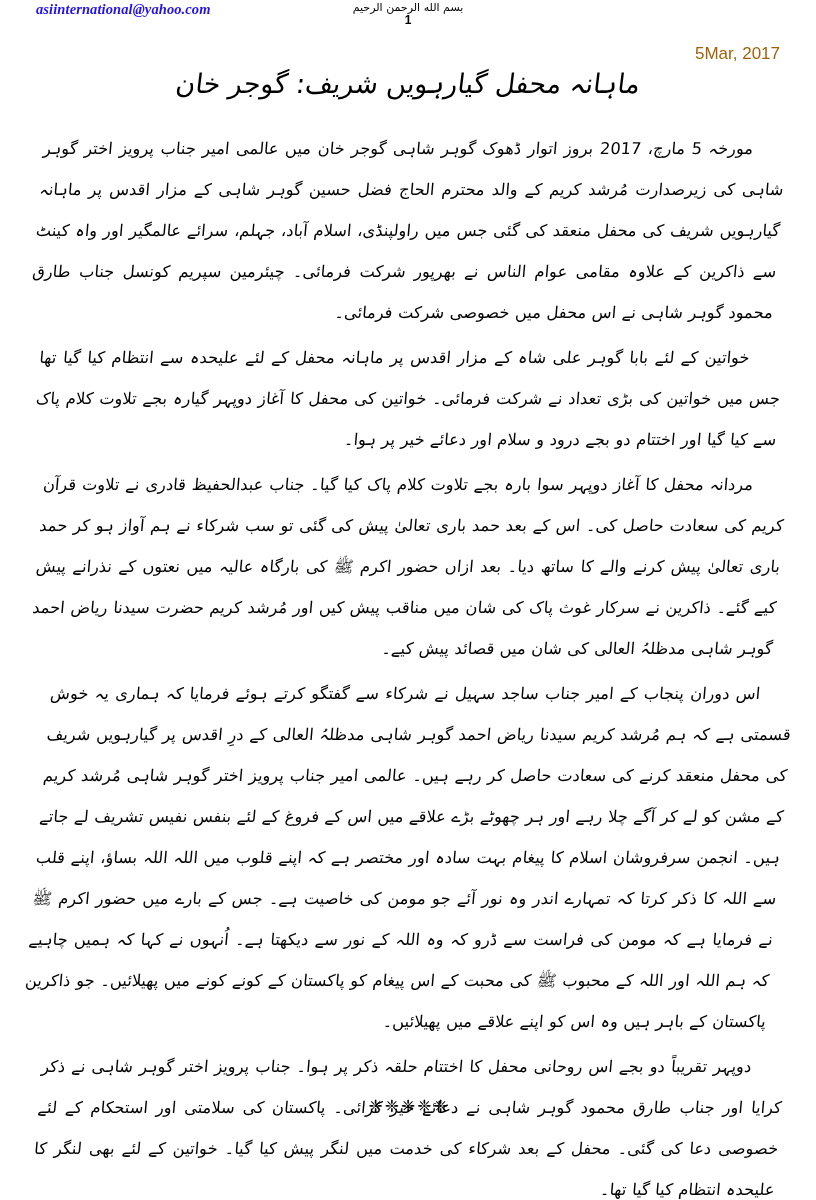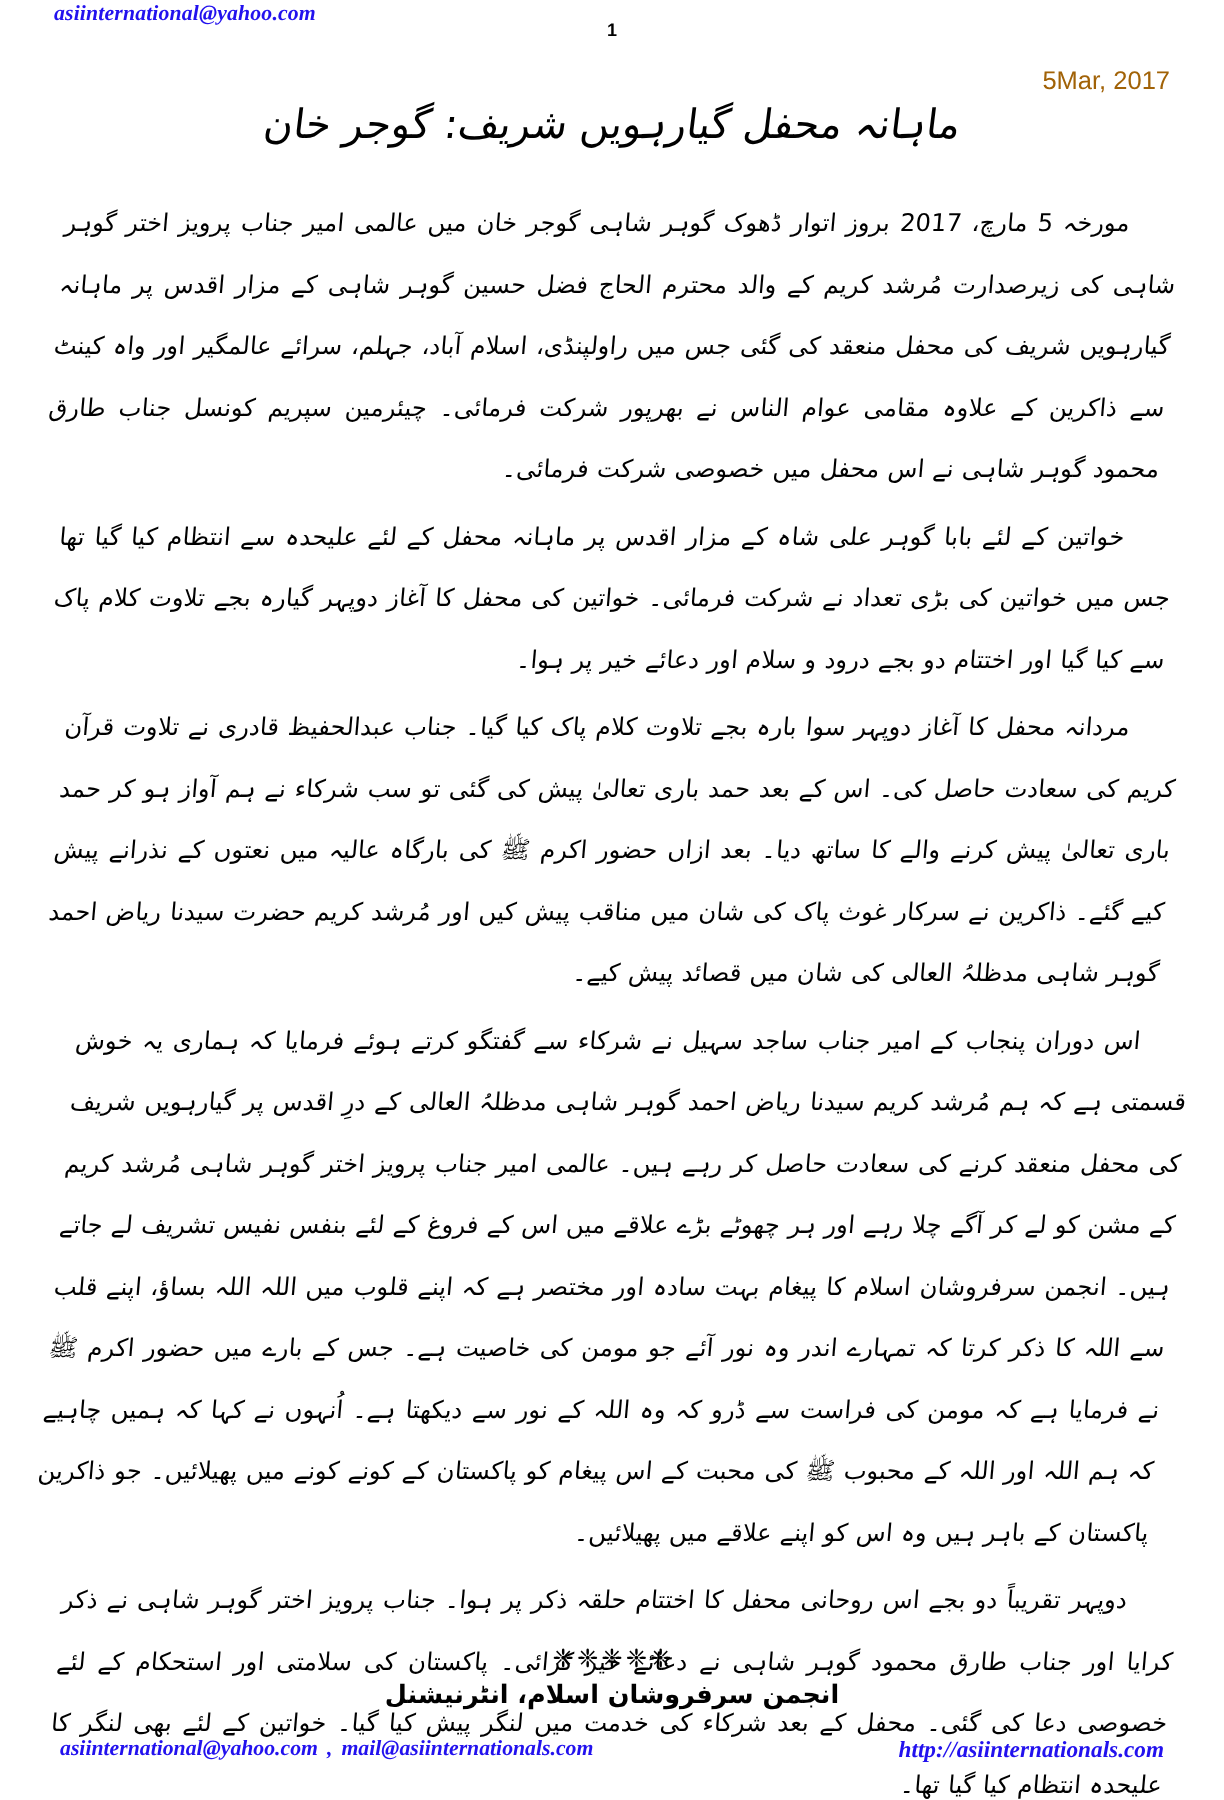--- a/index.html
+++ b/index.html
@@ -207,20 +207,21 @@
   }
 </style>
 </head>
 <body>
 
 <div class="page">
 
   <div class="header-bar">
     <div class="header-email">asiinternational@yahoo.com</div>
 
+    <div class="bismillah">بسم الله الرحمن الرحيم</div>
 
     <div class="page-number">1</div>
   </div>
 
   <div class="doc-date">5Mar, 2017</div>
 
   <h1 class="doc-title">ماہانہ محفل گیارہویں شریف: گوجر خان</h1>
 
   <div class="article">
     <p class="para">مورخہ 5 مارچ، 2017 بروز اتوار ڈھوک گوہر شاہی گوجر خان میں عالمی امیر جناب پرویز اختر گوہر شاہی کی زیرصدارت مُرشد کریم کے والد محترم الحاج فضل حسین گوہر شاہی کے مزار اقدس پر ماہانہ گیارہویں شریف کی محفل منعقد کی گئی جس میں راولپنڈی، اسلام آباد، جہلم، سرائے عالمگیر اور واہ کینٹ سے ذاکرین کے علاوہ مقامی عوام الناس نے بھرپور شرکت فرمائی۔ چیئرمین سپریم کونسل جناب طارق محمود گوہر شاہی نے اس محفل میں خصوصی شرکت فرمائی۔</p>
@@ -231,24 +232,15 @@
   </div>
 
   <div class="ornaments">
     <span class="orn">❈</span>
     <span class="orn">❈</span>
     <span class="orn">❈</span>
     <span class="orn">❈</span>
     <span class="orn">❈</span>
   </div>
 
-  <div class="org-name">انجمن سرفروشان اسلام، انٹرنیشنل</div>
-
-  <div class="footer">
-    <div class="footer-left">
-      <a class="footer-link" href="#">asiinternational@yahoo.com</a><span class="sep">,</span><a class="footer-link" href="#">mail@asiinternationals.com</a>
-    </div>
-    <div class="footer-right">
-      <a class="footer-link" href="#">http://asiinternationals.com</a>
-    </div>
-  </div>
+
 
 </div>
 
 </body></html>

